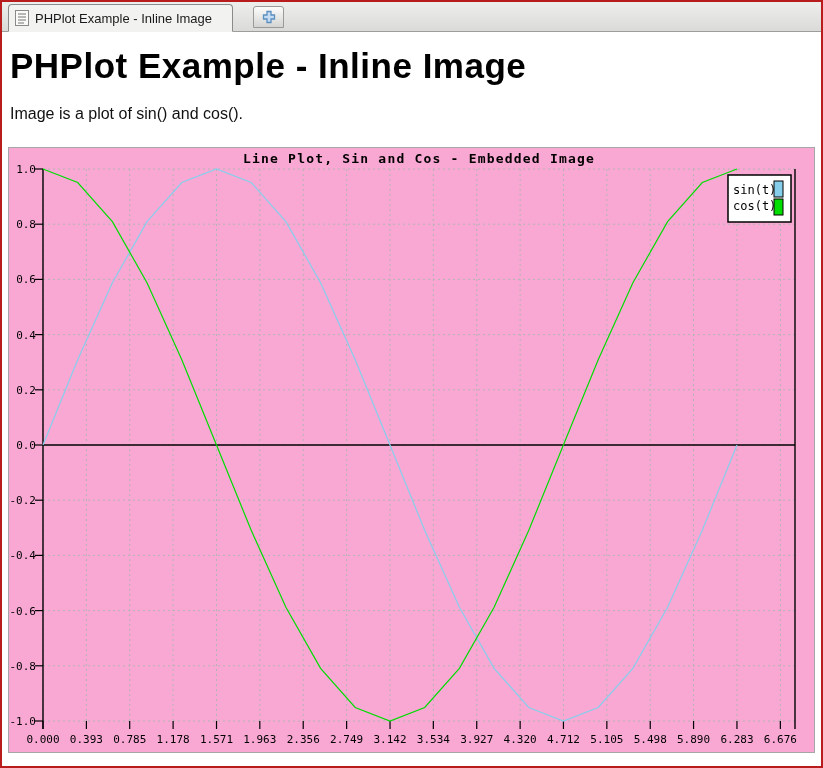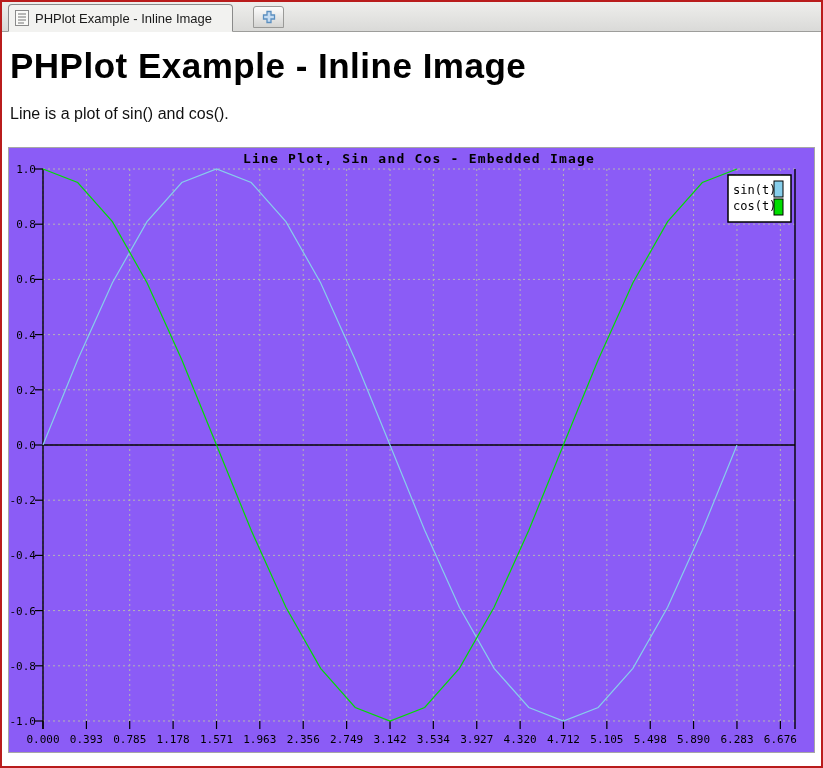--- a/index.html
+++ b/index.html
@@ -58,21 +58,21 @@
     letter-spacing:0.5px;
   }
   .intro {
     margin:0 2px;
     font-size:16px; line-height:19px; color:#111;
   }
   .chart-frame {
     margin-top:24px;
     width:807px; height:606px;
     border:1px solid #a6a6a6;
-    background:#8b5cf6;
+    background:#f9a8d4;
   }
   svg text { font-family:"DejaVu Sans Mono","Liberation Mono",monospace; }
 </style>
 </head>
 <body>
 
 <div class="window">
 
   <div class="tabbar">
     <div class="tab">
@@ -91,21 +91,21 @@
       <span style="display:inline-flex;">
         <svg width="16" height="16" viewBox="0 0 16 16">
           <path d="M6 2.5 h4 v3.5 h3.5 v4 h-3.5 v3.5 h-4 v-3.5 h-3.5 v-4 h3.5 z" fill="#c6dcf2" stroke="#5b8fc0" stroke-width="1.3"></path>
         </svg>
       </span>
     </div>
   </div>
 
   <div class="content">
     <h1>PHPlot Example - Inline Image</h1>
-    <p class="intro">Line is a plot of sin() and cos().</p>
+    <p class="intro">Image is a plot of sin() and cos().</p>
 
     <div class="chart-frame">
       <svg id="chart" width="805" height="604" viewBox="0 0 805 604">
           <line x1="34" y1="21" x2="786" y2="21" stroke="#b4b4b4" stroke-width="1" stroke-dasharray="2 3"></line>
           <line x1="34" y1="76.19999999999999" x2="786" y2="76.19999999999999" stroke="#b4b4b4" stroke-width="1" stroke-dasharray="2 3"></line>
           <line x1="34" y1="131.4" x2="786" y2="131.4" stroke="#b4b4b4" stroke-width="1" stroke-dasharray="2 3"></line>
           <line x1="34" y1="186.6" x2="786" y2="186.6" stroke="#b4b4b4" stroke-width="1" stroke-dasharray="2 3"></line>
           <line x1="34" y1="241.8" x2="786" y2="241.8" stroke="#b4b4b4" stroke-width="1" stroke-dasharray="2 3"></line>
           <line x1="34" y1="297" x2="786" y2="297" stroke="#b4b4b4" stroke-width="1" stroke-dasharray="2 3"></line>
           <line x1="34" y1="352.2" x2="786" y2="352.2" stroke="#b4b4b4" stroke-width="1" stroke-dasharray="2 3"></line>

